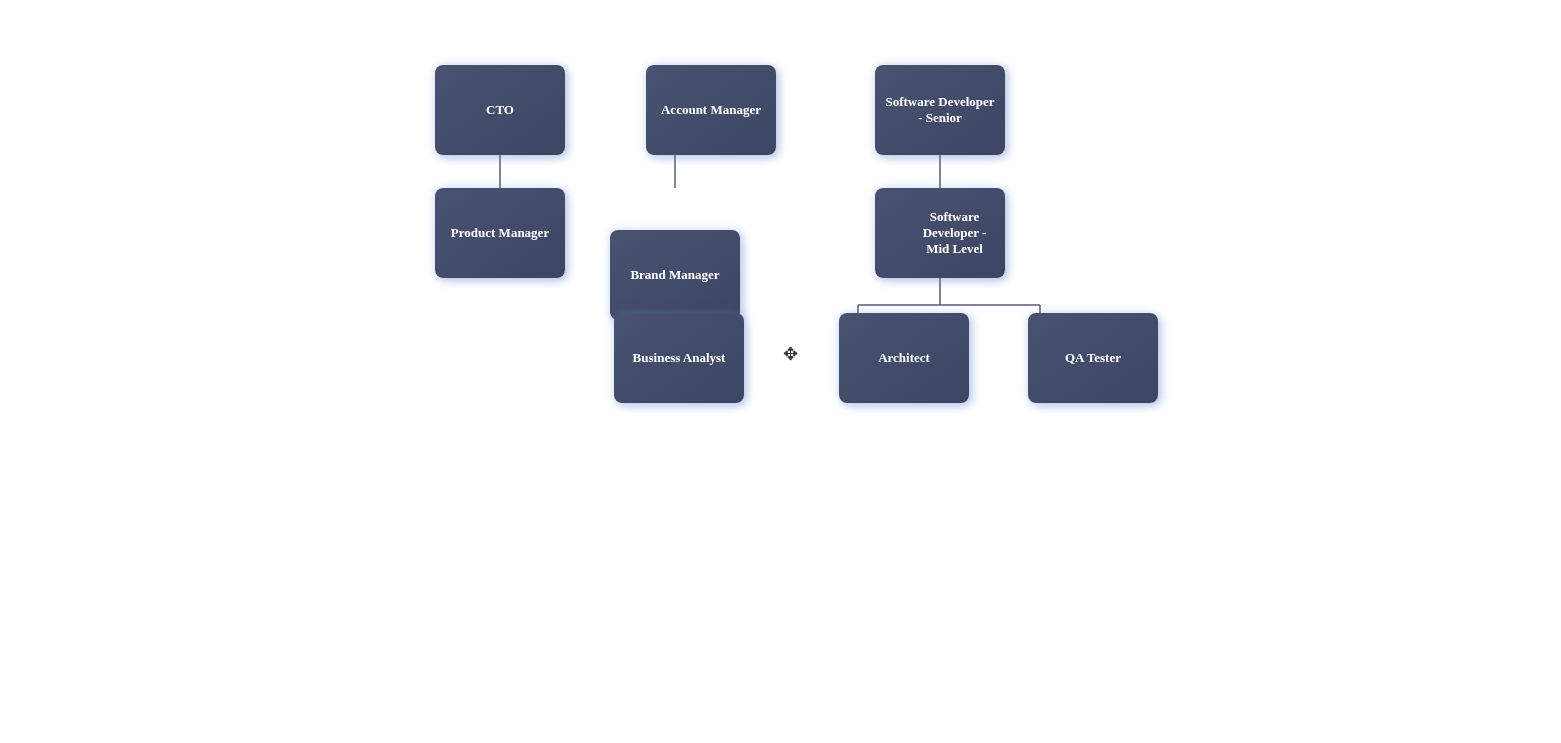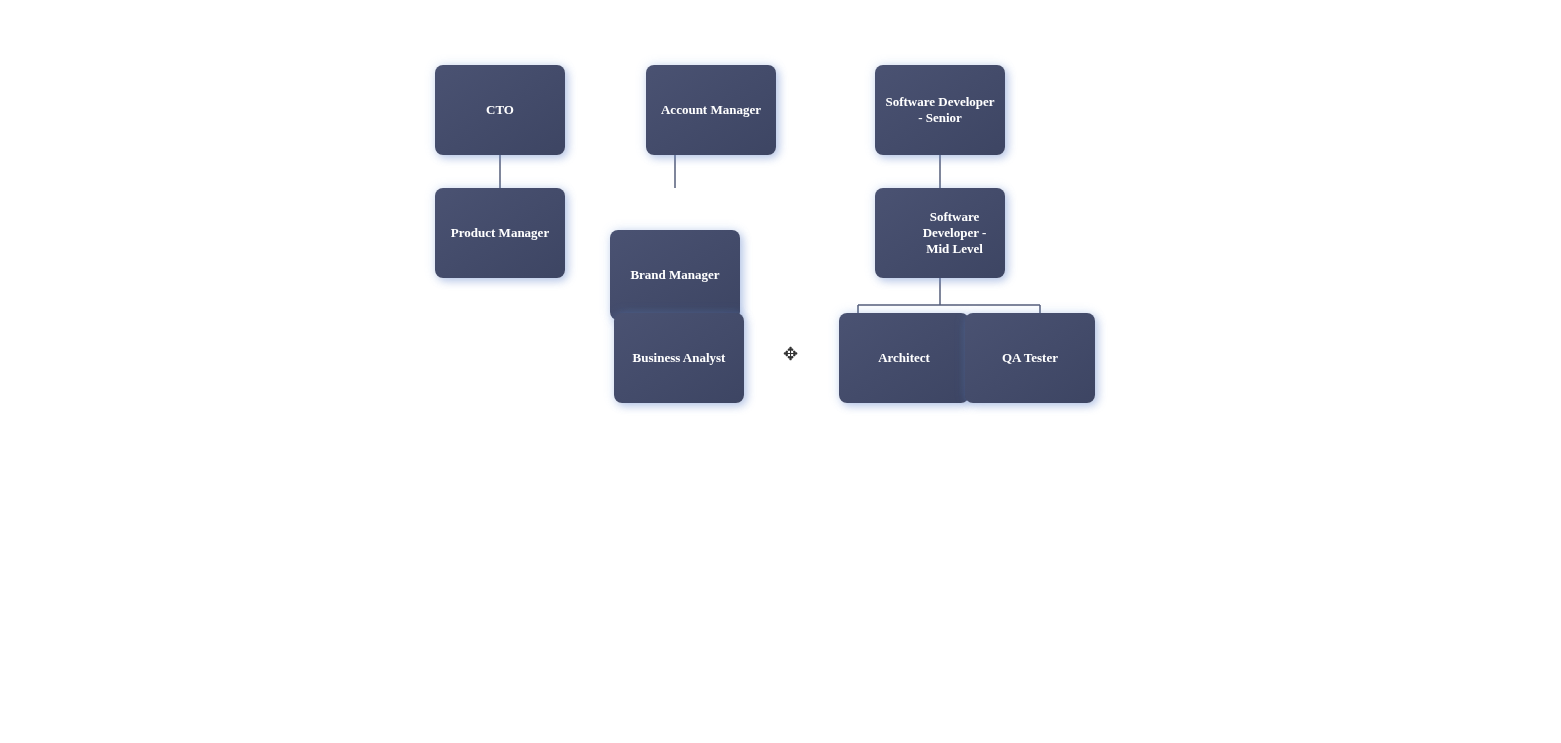--- a/index.html
+++ b/index.html
@@ -109,19 +109,19 @@
   </div>
 
   <div class="node" style="left:614px; top:313px;">
     <span>Business Analyst</span>
   </div>
 
   <div class="node" style="left:793px; top:313px;margin-left:46px;">
     <span>Architect</span>
   </div>
 
-  <div class="node" style="left:965px; top:313px;">
+  <div class="node" style="left:1028px; top:313px;">
     <span>QA Tester</span>
   </div>
 
   <div class="cursor" style="left:783px; top:343px;">✥</div>
 
 </div>
 
 </body></html>

